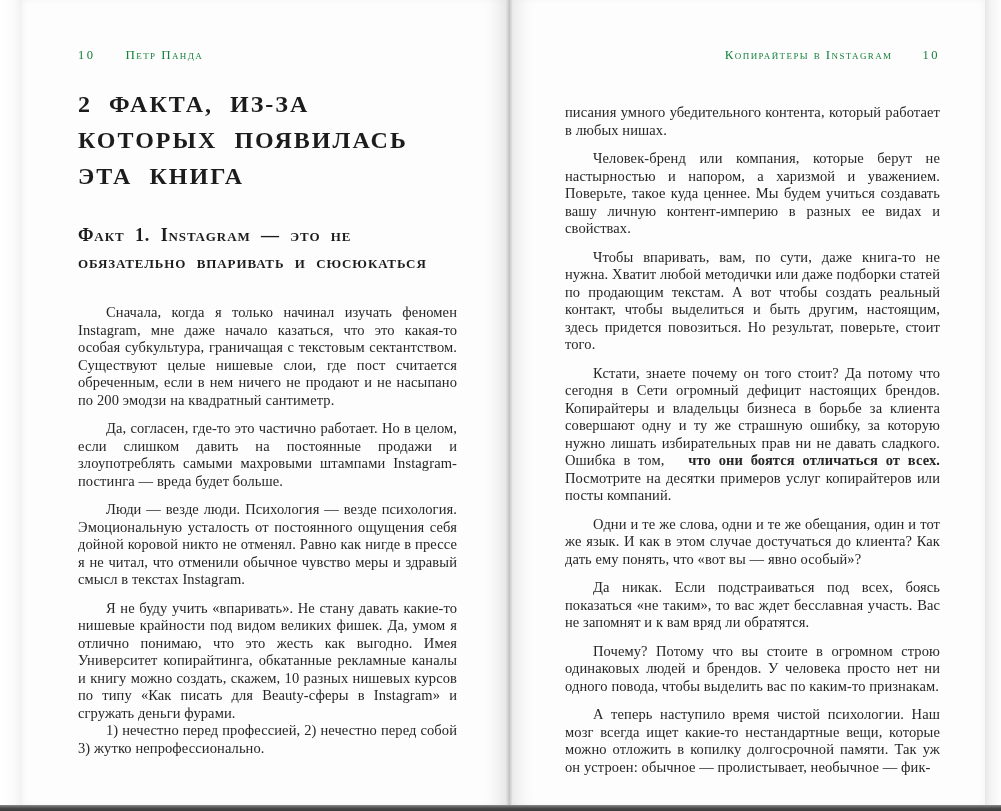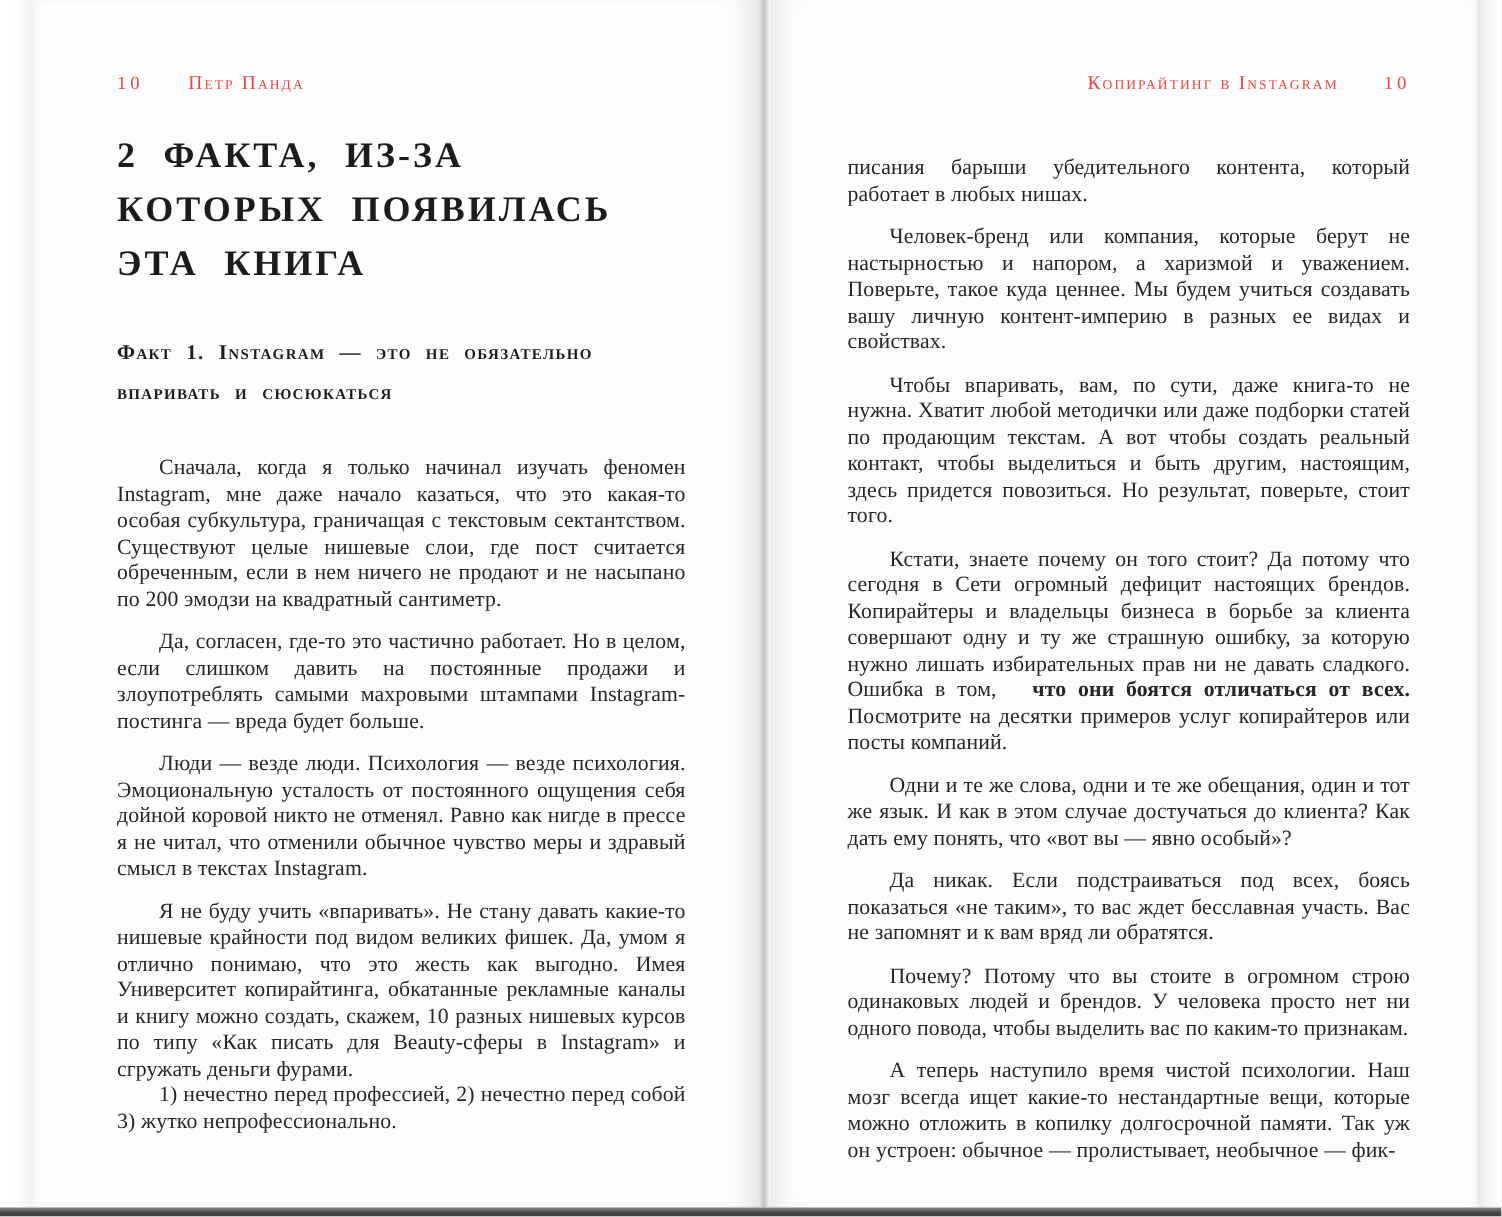--- a/index.html
+++ b/index.html
@@ -46,21 +46,21 @@
   .gutter{
     width:8px;height:100%;
     background:linear-gradient(to right,#eeeeee 0%,#cfcfcf 40%,#c3c3c3 55%,#efefef 100%);
   }
   .page-header{
     display:flex;
     align-items:center;
     font-size:13px;
     font-variant:small-caps;
     letter-spacing:1.4px;
-    color:#ef4444;
+    color:#15803d;
     line-height:14px;
   }
   .page-header .page-num{
     letter-spacing:2.5px;
     font-size:12.5px;
   }
   .page-header-left .running-header{margin-left:30px;}
   .page-header-right{justify-content:flex-end;}
   .page-header-right .page-num{margin-left:30px;}
   .chapter-title{
@@ -68,21 +68,21 @@
     max-width:385px;
     font-size:24px;
     font-weight:700;
     line-height:36px;
     letter-spacing:2px;
     word-spacing:9px;
     color:var(--heading_color);
   }
   .section-heading{
     margin-top:28px;
-    font-size:14px;
+    font-size:18px;
     font-weight:700;
     font-variant:small-caps;
     letter-spacing:0.9px;
     word-spacing:5px;
     line-height:27px;
     color:var(--heading_color);
   }
   .body-text{
     font-size:14.5px;
     line-height:17.5px;
@@ -120,25 +120,25 @@
         <p class="indent"><span>Люди — везде люди. Психология — везде психология. Эмоциональную усталость от постоянного ощущения себя дойной коровой никто не отменял. Равно как нигде в прессе я не читал, что отменили обычное чувство меры и здравый смысл в текстах Instagram.</span></p>
         <p class="indent"><span>Я не буду учить «впаривать». Не стану давать какие-то нишевые крайности под видом великих фишек. Да, умом я отлично понимаю, что это жесть как выгодно. Имея Университет копирайтинга, обкатанные рекламные каналы и книгу можно создать, скажем, 10 разных нишевых курсов по типу «Как писать для Beauty-сферы в Instagram» и сгружать деньги фурами.</span></p>
         <p class="indent no-gap"><span>1) нечестно перед профессией, 2) нечестно перед собой 3) жутко непрофессионально.</span></p>
       </div>
   </div>
 
   <div class="gutter"></div>
 
   <div class="page page-right">
     <div class="page-header page-header-right">
-      <span class="running-header">Копирайтинг в Instagram</span>
+      <span class="running-header">Копирайтеры в Instagram</span>
       <span class="page-num">10</span>
     </div>
     <div class="body-text body-right" id="right-paragraphs">
-        <p class=" no-gap"><span>писания барыши убедительного контента, который работает в любых нишах.</span></p>
+        <p class=" no-gap"><span>писания умного убедительного контента, который работает в любых нишах.</span></p>
         <p class="indent"><span>Человек-бренд или компания, которые берут не настырностью и напором, а харизмой и уважением. Поверьте, такое куда ценнее. Мы будем учиться создавать вашу личную контент-империю в разных ее видах и свойствах.</span></p>
         <p class="indent"><span>Чтобы впаривать, вам, по сути, даже книга-то не нужна. Хватит любой методички или даже подборки статей по продающим текстам. А вот чтобы создать реальный контакт, чтобы выделиться и быть другим, настоящим, здесь придется повозиться. Но результат, поверьте, стоит того.</span></p>
         <p class="indent"><span>Кстати, знаете почему он того стоит? Да потому что сегодня в Сети огромный дефицит настоящих брендов. Копирайтеры и владельцы бизнеса в борьбе за клиента совершают одну и ту же страшную ошибку, за которую нужно лишать избирательных прав ни не давать сладкого. Ошибка в том, </span><span class="b">что они боятся отличаться от всех.</span><span> Посмотрите на десятки примеров услуг копирайтеров или посты компаний.</span></p>
         <p class="indent"><span>Одни и те же слова, одни и те же обещания, один и тот же язык. И как в этом случае достучаться до клиента? Как дать ему понять, что «вот вы — явно особый»?</span></p>
         <p class="indent"><span>Да никак. Если подстраиваться под всех, боясь показаться «не таким», то вас ждет бесславная участь. Вас не запомнят и к вам вряд ли обратятся.</span></p>
         <p class="indent"><span>Почему? Потому что вы стоите в огромном строю одинаковых людей и брендов. У человека просто нет ни одного повода, чтобы выделить вас по каким-то признакам.</span></p>
         <p class="indent"><span>А теперь наступило время чистой психологии. Наш мозг всегда ищет какие-то нестандартные вещи, которые можно отложить в копилку долгосрочной памяти. Так уж он устроен: обычное — пролистывает, необычное — фик-</span></p>
       </div>
   </div>
 

